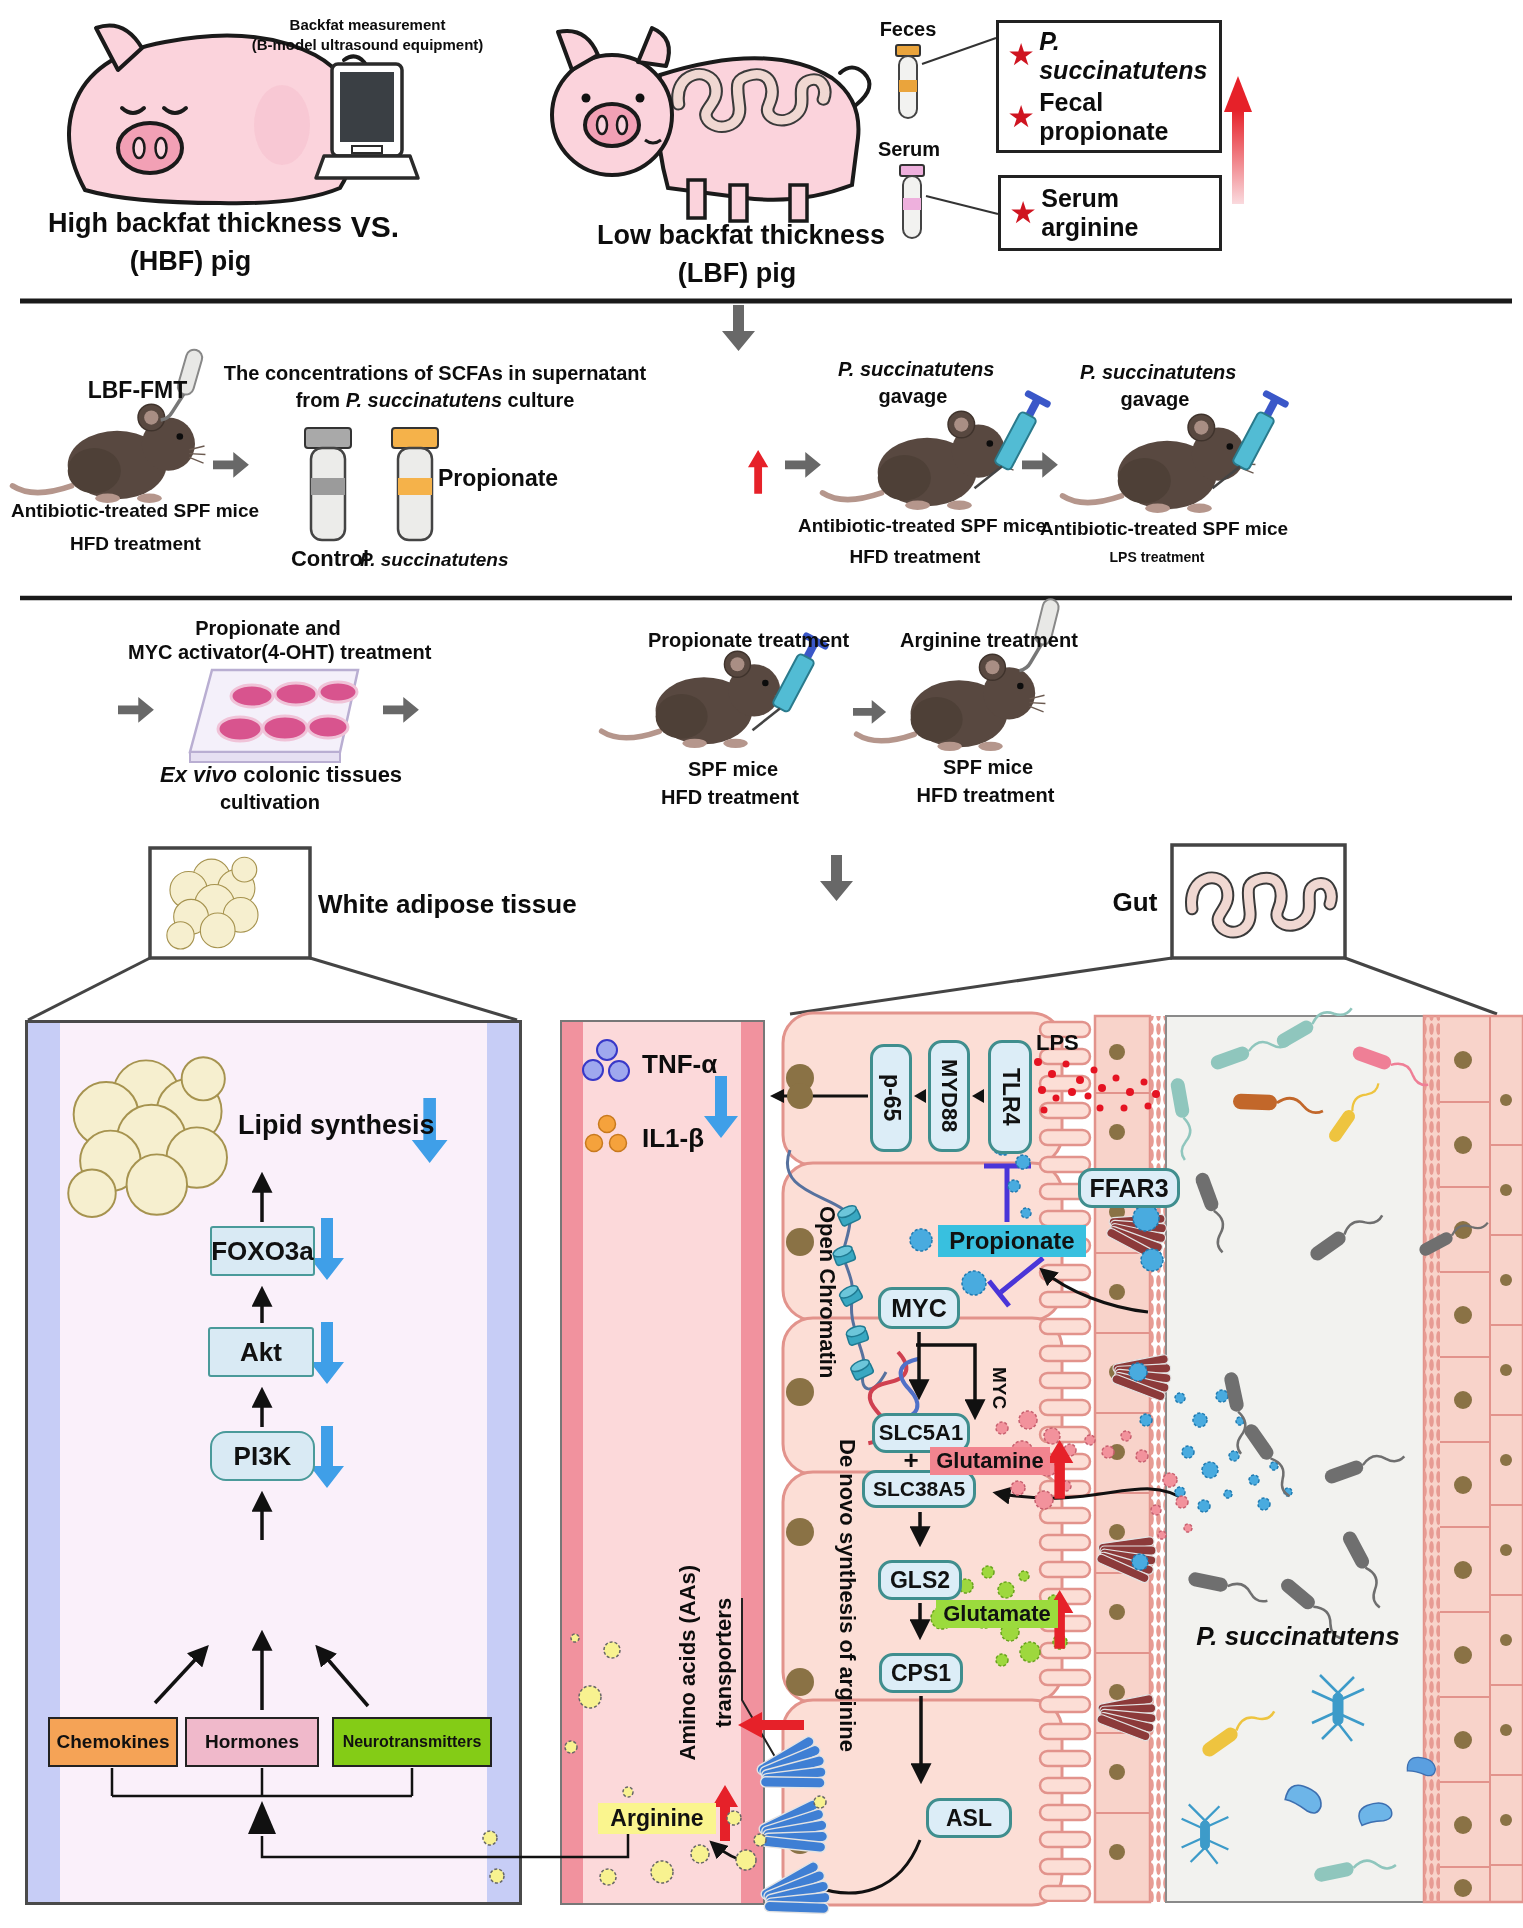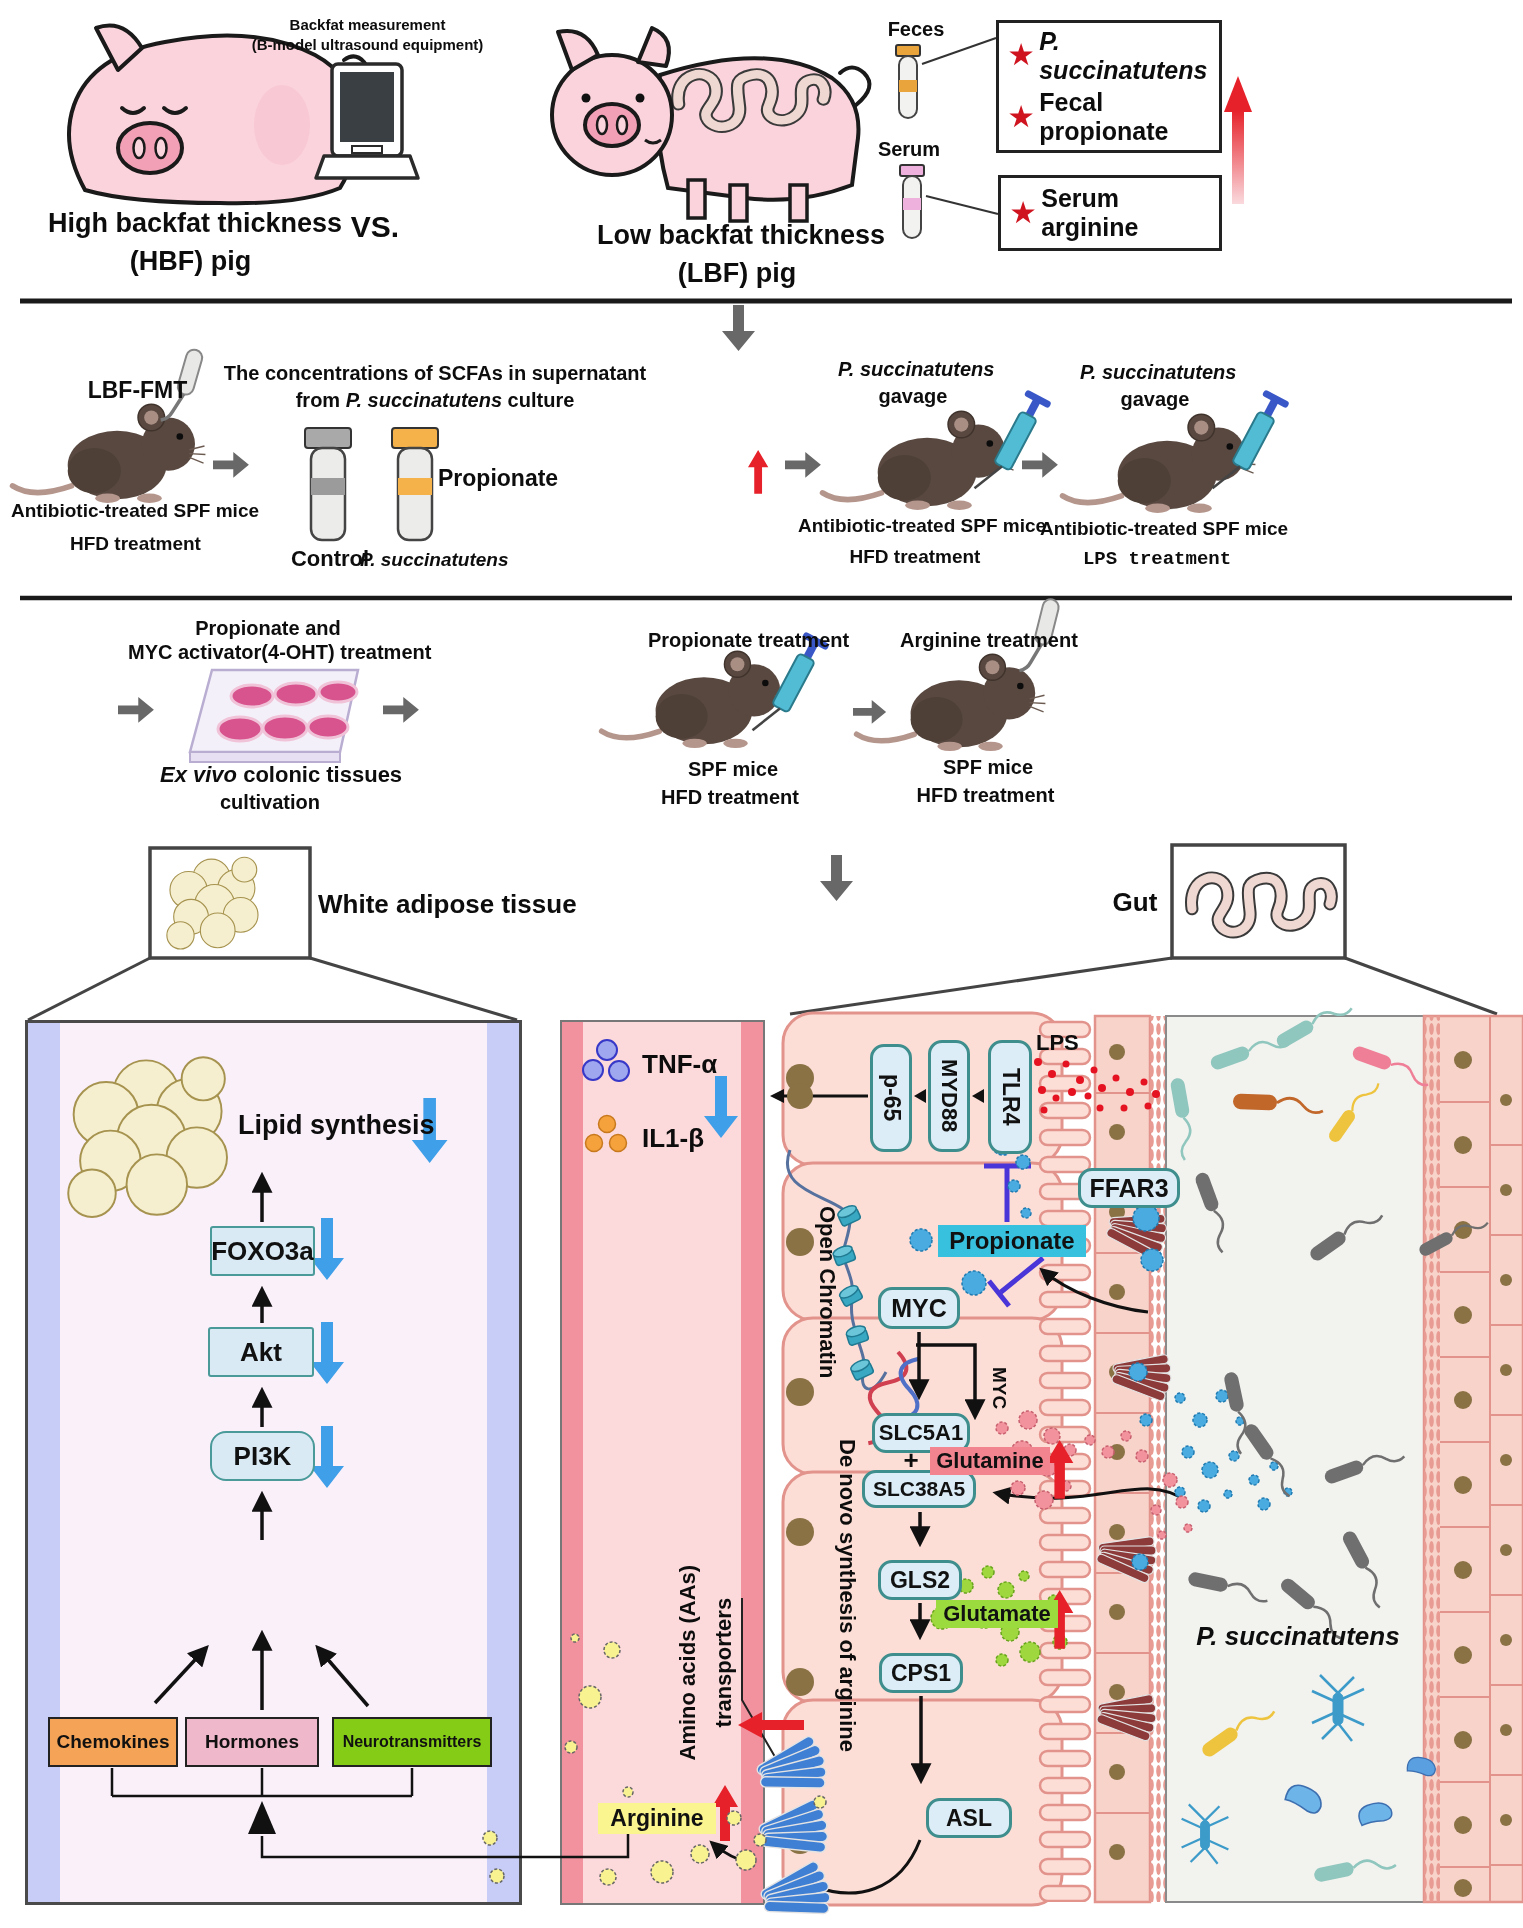--- a/index.html
+++ b/index.html
@@ -535,21 +535,21 @@
     </g>
   </svg>
 
   <div class="lbl c" style="left:270px;top:16px;width:195px;font-size:15px;">Backfat measurement</div>
   <div class="lbl c" style="left:240px;top:36px;width:255px;font-size:15px;">(B-model ultrasound equipment)</div>
   <div class="lbl c" style="left:48px;top:208px;width:285px;font-size:27px;">High backfat thickness</div>
   <div class="lbl c" style="left:48px;top:246px;width:285px;font-size:27px;">(HBF) pig</div>
   <div class="lbl c" style="left:340px;top:210px;width:70px;font-size:30px;">VS.</div>
   <div class="lbl c" style="left:597px;top:220px;width:280px;font-size:27px;">Low backfat thickness</div>
   <div class="lbl c" style="left:597px;top:258px;width:280px;font-size:27px;">(LBF) pig</div>
-  <div class="lbl c" style="left:872px;top:18px;width:72px;font-size:20px;margin-left:8px;">Feces</div>
+  <div class="lbl c" style="left:872px;top:18px;width:72px;font-size:20px;">Feces</div>
   <div class="lbl c" style="left:872px;top:138px;width:74px;font-size:20px;">Serum</div>
   <div class="box" style="left:996px;top:20px;width:226px;height:133px;">
     <div class="frow">
         <span class="star">★</span>
         <i>P. succinatutens</i>
       </div>
     <div class="frow">
         <span class="star">★</span>
         <span>Fecal propionate</span>
       </div>
@@ -569,21 +569,21 @@
   <div class="lbl c" style="left:290px;top:546px;width:80px;font-size:22px;">Control</div>
   <div class="lbl c" style="left:360px;top:549px;width:140px;font-size:19px;font-style:italic;"><span>P. succinatutens</span></div>
   <div class="lbl" style="left:438px;top:465px;font-size:23px;">Propionate</div>
   <div class="lbl c" style="left:838px;top:358px;width:150px;font-size:20px;font-style:italic;"><span>P. succinatutens</span></div>
   <div class="lbl c" style="left:875px;top:385px;width:76px;font-size:20px;">gavage</div>
   <div class="lbl c" style="left:798px;top:515px;width:235px;font-size:19px;">Antibiotic-treated SPF mice</div>
   <div class="lbl c" style="left:845px;top:546px;width:140px;font-size:19px;">HFD treatment</div>
   <div class="lbl c" style="left:1080px;top:361px;width:150px;font-size:20px;font-style:italic;"><span>P. succinatutens</span></div>
   <div class="lbl c" style="left:1117px;top:388px;width:76px;font-size:20px;">gavage</div>
   <div class="lbl c" style="left:1040px;top:518px;width:235px;font-size:19px;">Antibiotic-treated SPF mice</div>
-  <div class="lbl c" style="left:1082px;top:549px;width:150px;font-size:19px;font-family:Liberation Mono, monospace;">LPS treatment</div>
+  <div class="lbl c" style="left:1082px;top:549px;width:150px;font-size:14px;">LPS treatment</div>
 
   <div class="lbl c" style="left:193px;top:617px;width:150px;font-size:20px;">Propionate and</div>
   <div class="lbl c" style="left:128px;top:641px;width:280px;font-size:20px;">MYC activator(4-OHT) treatment</div>
   <div class="lbl c" style="left:160px;top:762px;width:220px;font-size:22px;"><i>Ex vivo</i><span> colonic tissues</span></div>
   <div class="lbl c" style="left:220px;top:791px;width:100px;font-size:20px;">cultivation</div>
   <div class="lbl c" style="left:648px;top:629px;width:160px;font-size:20px;">Propionate treatment</div>
   <div class="lbl c" style="left:688px;top:758px;width:84px;font-size:20px;">SPF mice</div>
   <div class="lbl c" style="left:655px;top:786px;width:150px;font-size:20px;">HFD treatment</div>
   <div class="lbl c" style="left:900px;top:629px;width:145px;font-size:20px;">Arginine treatment</div>
   <div class="lbl c" style="left:943px;top:756px;width:84px;font-size:20px;">SPF mice</div>

